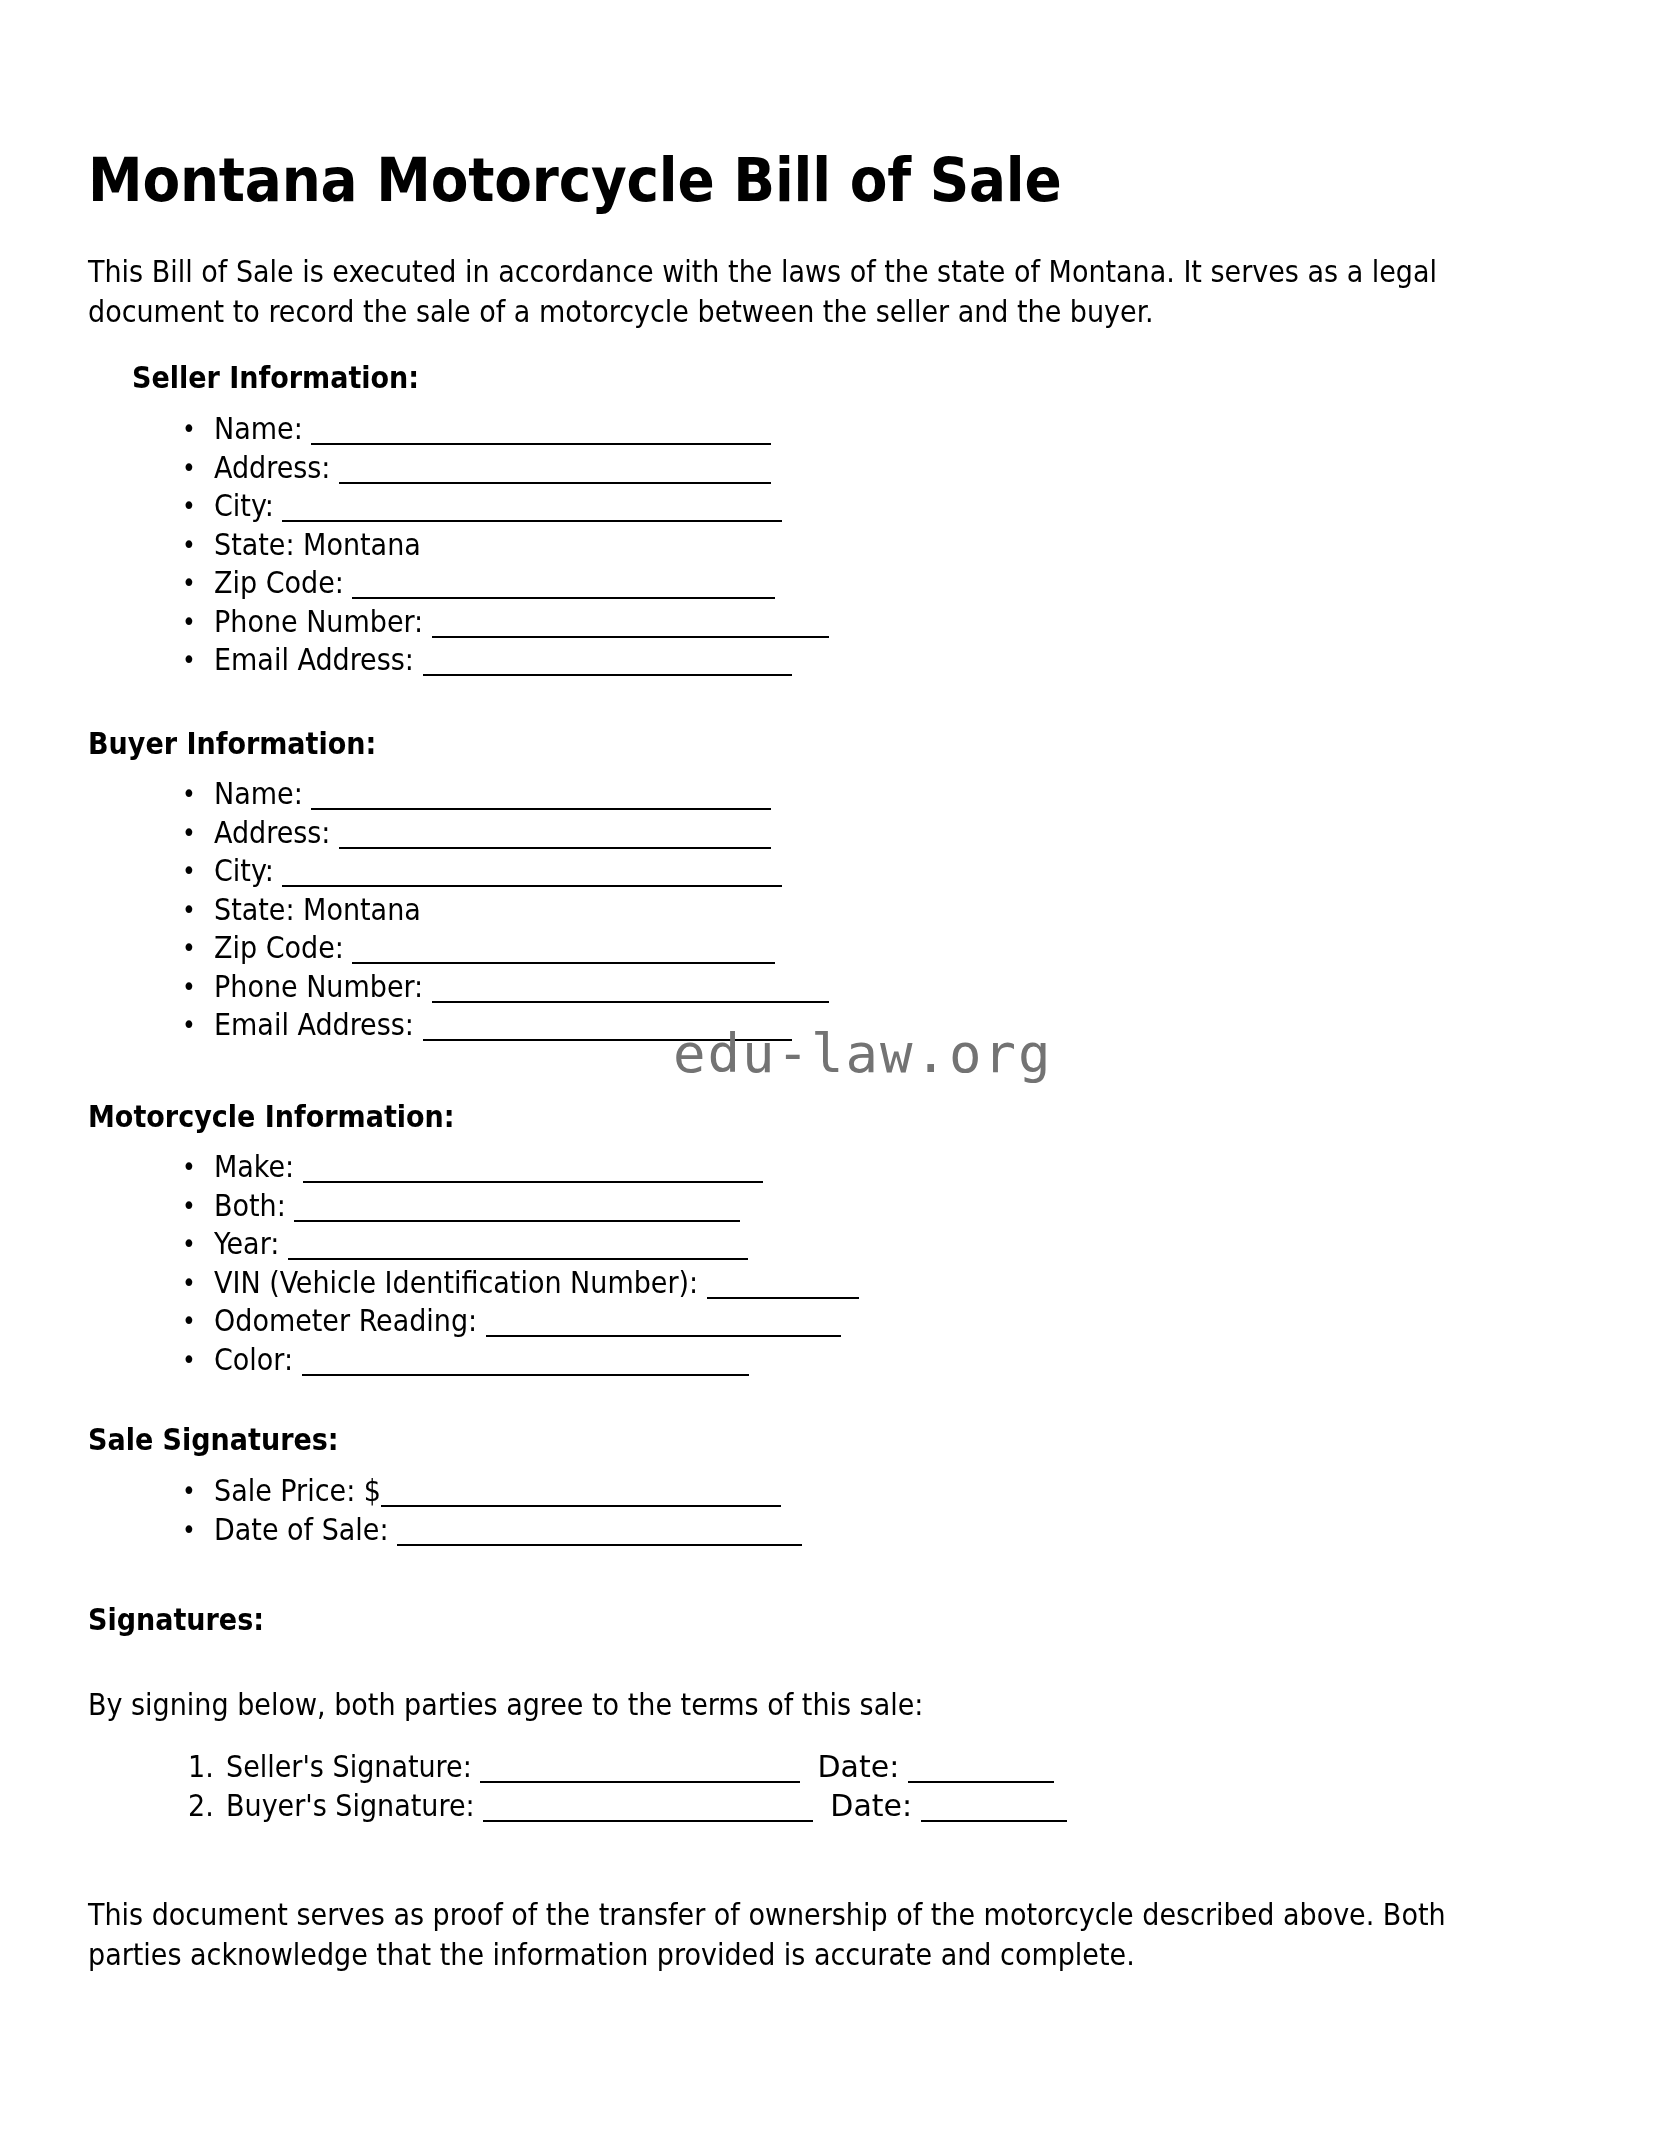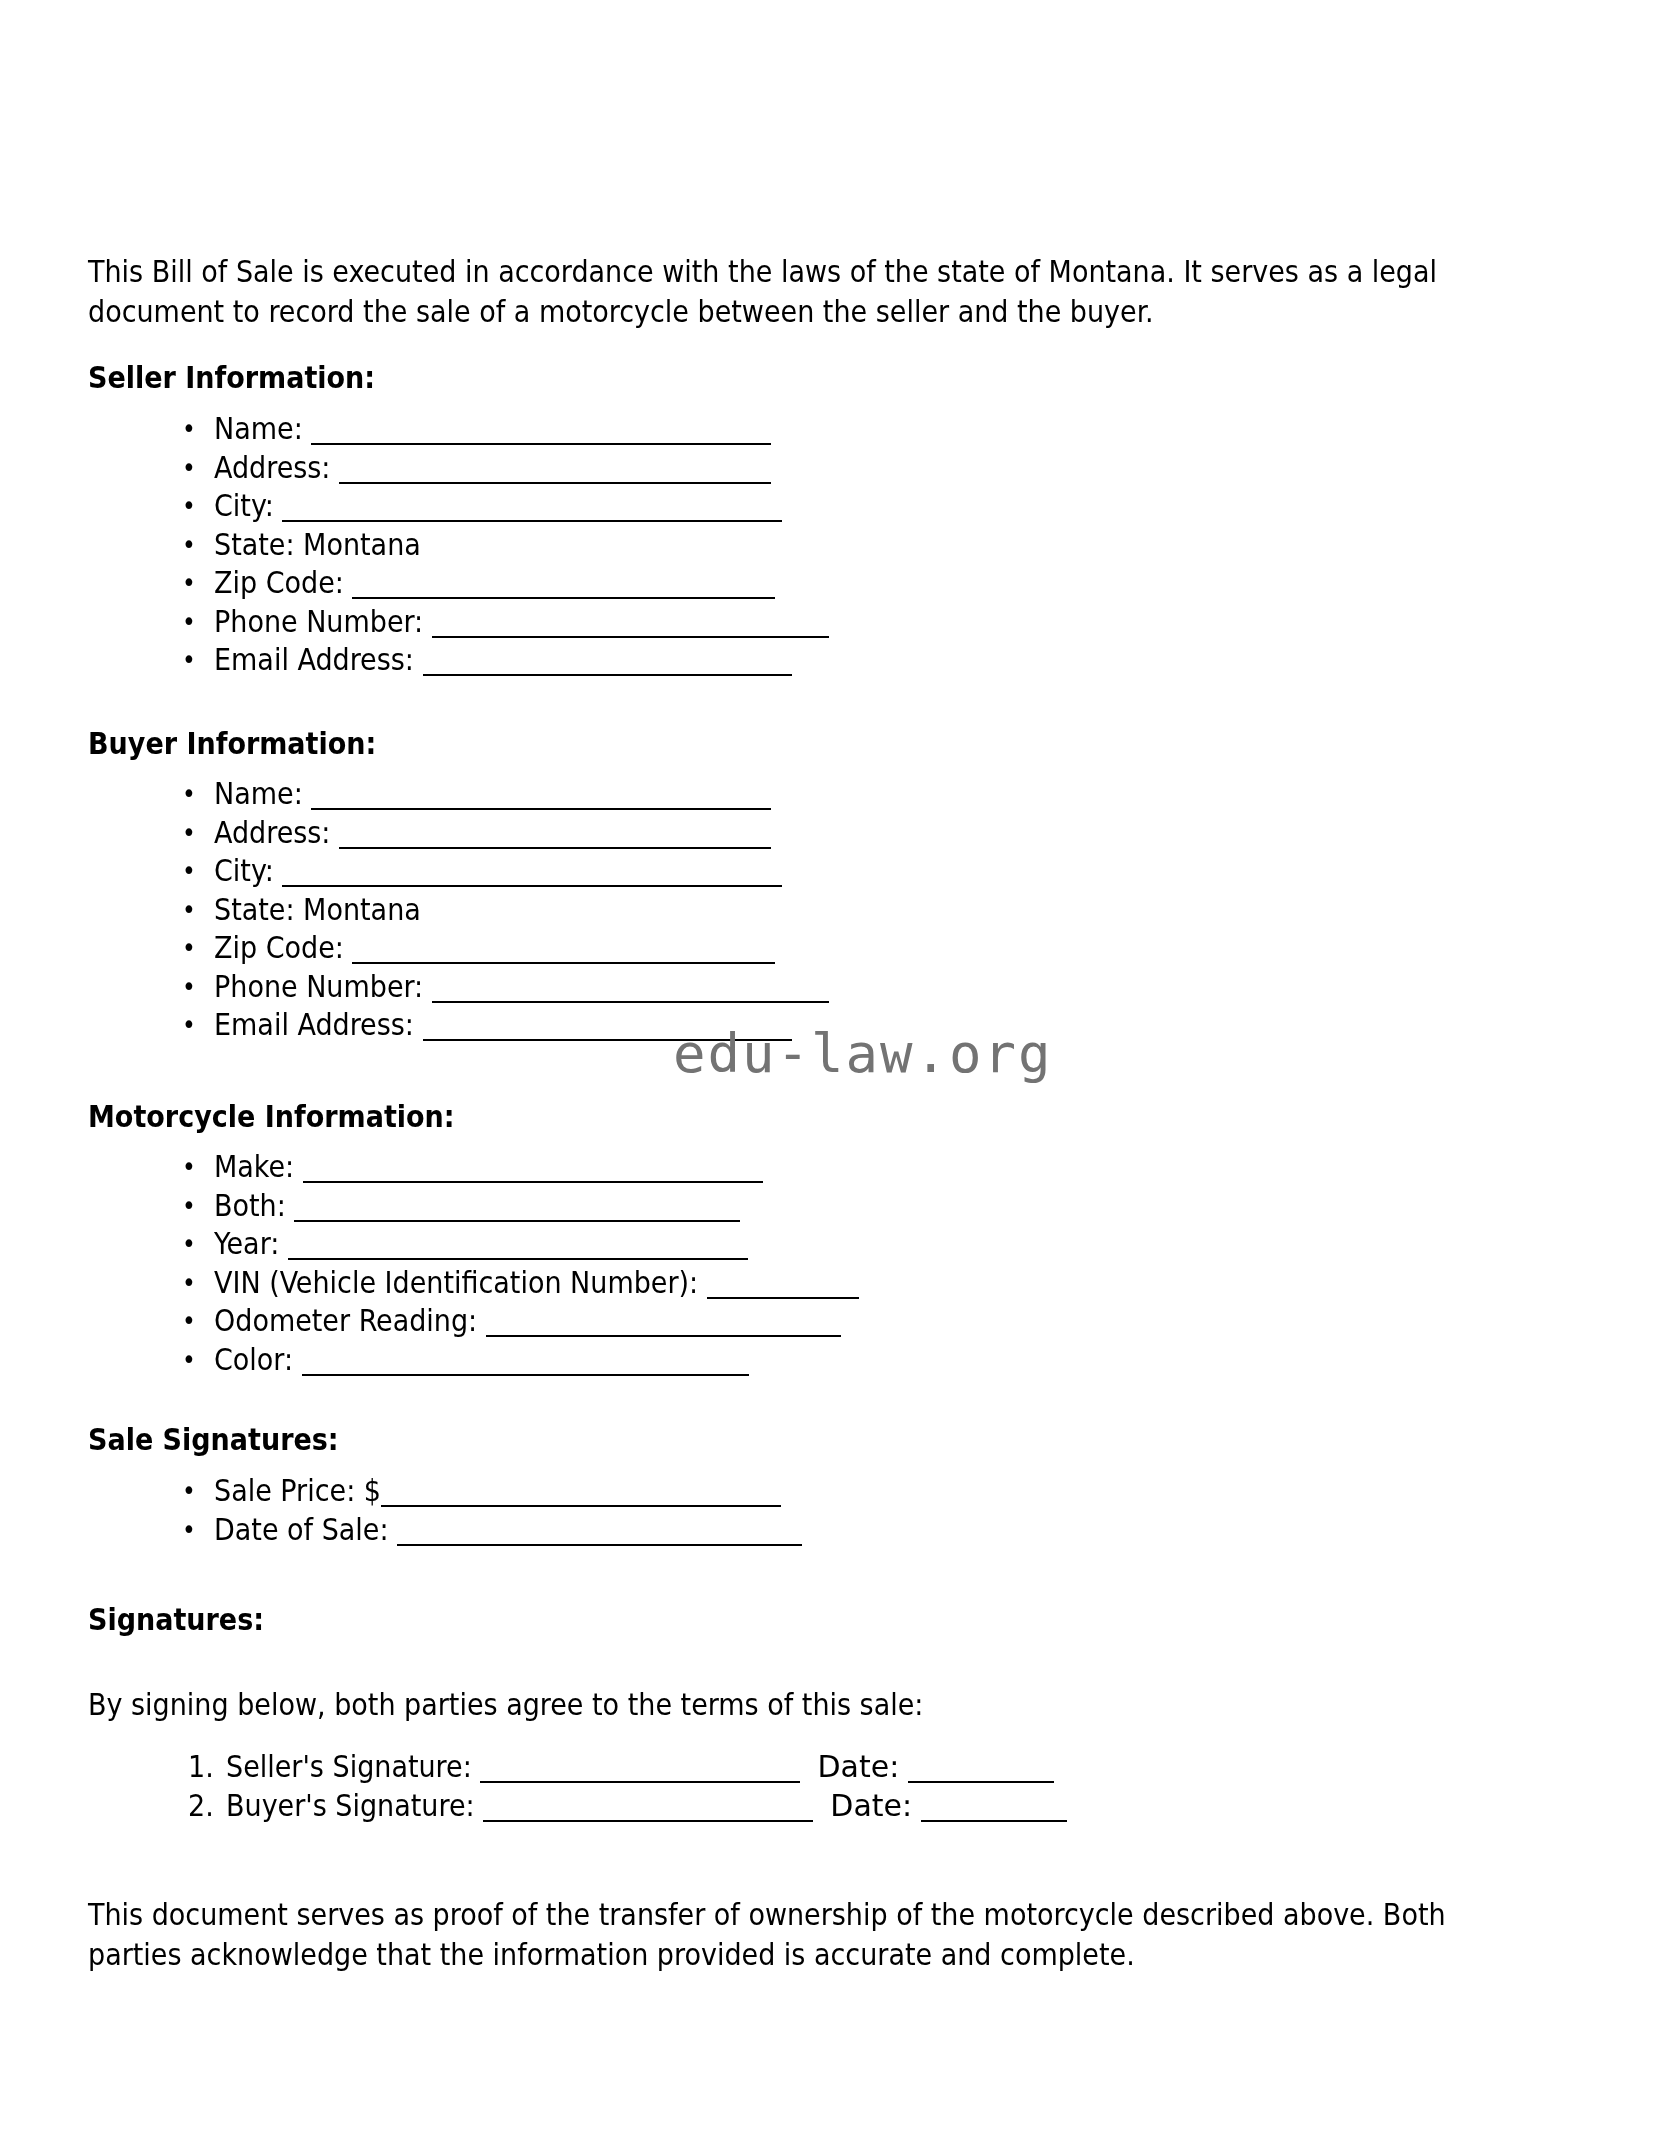--- a/index.html
+++ b/index.html
@@ -75,21 +75,21 @@
   
   .sec-head {
     position: absolute;
     left: 0px;
     font-size: 30px;
     font-weight: bold;
     font-stretch: condensed;
     line-height: 1;
     white-space: nowrap;
   }
-  .sec-head.s-seller { top: 338px; }
+  .sec-head.s-seller { top: 338px; margin-left: 44px; }
   .sec-head.s-buyer  { top: 704px; }
   .sec-head.s-moto   { top: 1077px; }
   .sec-head.s-sale   { top: 1400px; }
   .sec-head.s-sig    { top: 1580px; }
 
   
   .blist {
     position: absolute;
     left: 90px;
     list-style: none;
@@ -157,20 +157,21 @@
   }
 </style>
 </head>
 <body>
 
 <div class="page">
   <div class="sheet">
 
     <div class="watermark">edu-law.org</div>
 
+    <h1 class="doc-title">Montana Motorcycle Bill of Sale</h1>
 
     <p class="para intro">This Bill of Sale is executed in accordance with the laws of the state of Montana. It serves as a legal document to record the sale of a motorcycle between the seller and the buyer.</p>
 
     <h2 class="sec-head s-seller">Seller Information:</h2>
     <ul class="blist l-seller" id="seller-list">
         <li><span class="bullet">•</span><span class="field-label">Name:</span><span> </span><span class="fill" style="width: 460px;"></span></li>
         <li><span class="bullet">•</span><span class="field-label">Address:</span><span> </span><span class="fill" style="width: 432px;"></span></li>
         <li><span class="bullet">•</span><span class="field-label">City:</span><span> </span><span class="fill" style="width: 500px;"></span></li>
         <li><span class="bullet">•</span><span class="field-label">State:</span><span> Montana</span></li>
         <li><span class="bullet">•</span><span class="field-label">Zip Code:</span><span> </span><span class="fill" style="width: 423px;"></span></li>

